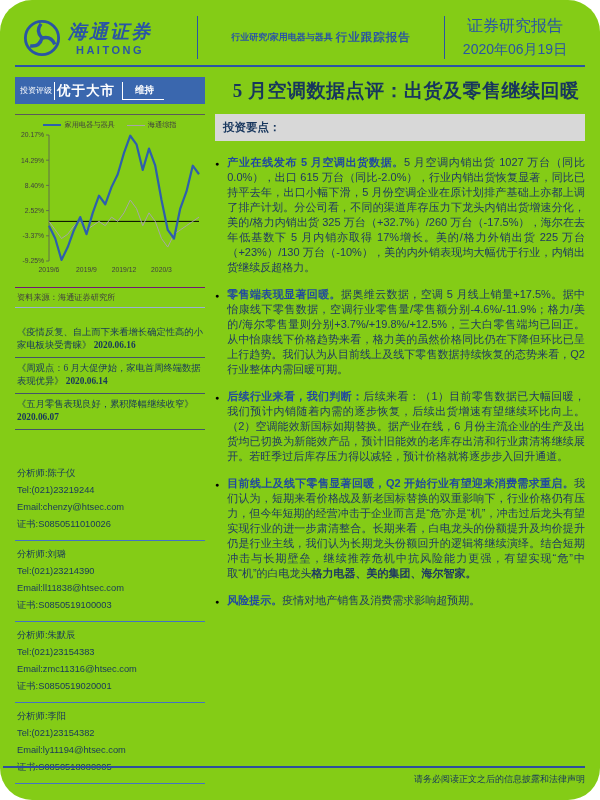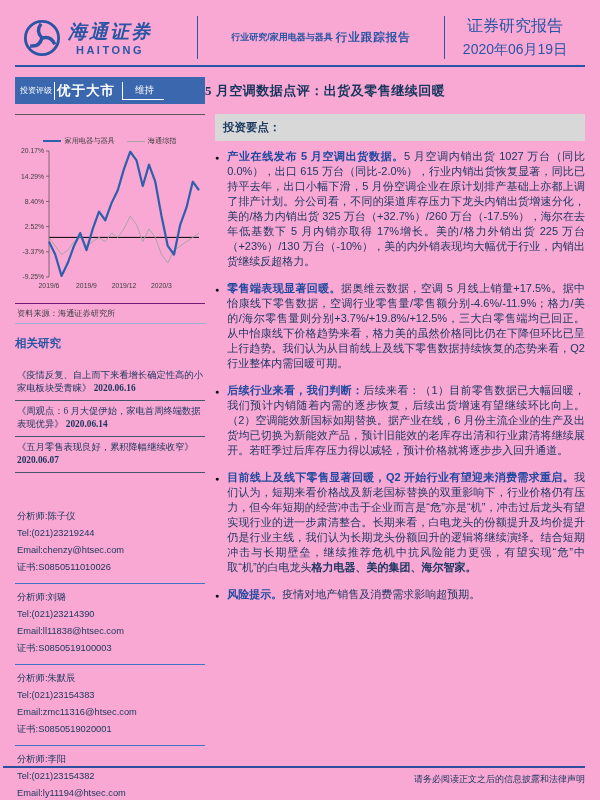--- a/index.html
+++ b/index.html
@@ -1,18 +1,18 @@
 <!DOCTYPE html>
 <html><head>
 <meta charset="utf-8">
 <style>
   * { margin:0; padding:0; box-sizing:border-box; }
   html,body { background:#fff; }
   body { font-family:"Liberation Sans","DejaVu Sans",sans-serif; width:600px; height:800px; position:relative; color:#1F3864; }
-  .page { position:relative; width:600px; height:800px; background:#f9a8d4; overflow:hidden; }
+  .page { position:relative; width:600px; height:800px; background:#84cc16; overflow:hidden;border-radius:32px; }
 
   
   .header { display:flex; align-items:stretch; margin:16px 15px 0 15px; }
   .logo-block { width:182px; display:flex; align-items:center; gap:7px; padding-left:8px; }
   .logo-icon svg { display:block; }
   .logo-text { display:flex; flex-direction:column; align-items:center; }
   .logo-cn { font-family:"Liberation Serif","DejaVu Serif",serif; font-weight:bold; font-style:italic; font-size:19px; color:#2A55A4; letter-spacing:2px; }
   .logo-en { font-weight:bold; font-size:11px; color:#2A55A4; letter-spacing:2.5px; margin-top:-1px; }
   .v-div { width:1px; background:#2A55A4; margin:0 0; }
   .head-center { flex:1; display:flex; flex-direction:row; justify-content:center; align-items:center; gap:3px; }
@@ -21,49 +21,49 @@
   .head-right { width:140px; display:flex; flex-direction:column; justify-content:center; align-items:center; gap:4px; }
   .head-right .l1 { font-size:16px; color:#2A55A4; font-weight:normal; }
   .head-right .l2 { font-size:14px; color:#2A55A4; }
   .header-rule { margin:6px 15px 0 15px; border-top:2px solid #2A55A4; }
 
   
   .title-row { display:flex; align-items:center; margin:10px 15px 0 15px; }
   .rating-bar { background:#3A67AE; color:#fff; width:190px; height:27px; flex:none; display:flex; align-items:center; padding:0 5px; }
   .rating-label { font-size:8px; }
   .rating-value { font-size:13.5px; font-weight:bold; letter-spacing:1px; border-left:1px solid #fff; padding-left:2px; margin-left:2px; }
-  .rating-status { font-size:9.5px; font-weight:normal; border-left:1px solid #fff; margin-left:7px; padding:2px 10px 2px 12px; border-bottom:1px solid #fff; }
-  .doc-title { flex:1; white-space:nowrap; font-size:13px; font-weight:bold; color:#17365D; font-family:"Liberation Serif","DejaVu Serif",serif; letter-spacing:0.5px; }
+  .rating-status { font-size:9.5px; font-weight:bold; border-left:1px solid #fff; margin-left:7px; padding:2px 10px 2px 12px; border-bottom:1px solid #fff; }
+  .doc-title { flex:1; text-align:center; white-space:nowrap; font-size:19px; font-weight:bold; color:#17365D; font-family:"Liberation Serif","DejaVu Serif",serif; letter-spacing:0.5px;padding-left:22px; }
 
   
   .columns { display:flex; gap:10px; margin:10px 15px 0 15px; align-items:flex-start; }
   .sidebar { width:190px; flex:none; }
   .main { flex:1; }
 
   .side-heading { font-size:11px; font-weight:bold; color:#17365D; margin-bottom:5px; }
   .chart-box { border-top:1px solid #595959; padding-top:3px; }
-  .legend { display:flex; justify-content:center; gap:12px; align-items:center; font-size:7.2px; color:#404040; margin:18px 0 0 0; }
+  .legend { display:flex; justify-content:center; gap:12px; align-items:center; font-size:7.2px; color:#404040; margin:2px 0 0 0; }
   .legend-item { display:flex; align-items:center; gap:3px; }
   .sw { display:inline-block; width:18px; }
   .sw.blue { height:2.5px; background:#2E5FAC; }
   .sw.gray { height:1px; background:#A6A6A6; }
 
   .source-box { border-top:1px solid #701a75; border-bottom:1px solid #9BB0D3; margin-top:5px; padding:4px 2px; font-size:8.2px; color:#404040; }
 
   .research-heading { margin-top:12px; font-size:11.5px; font-weight:bold; color:#2A55A4; }
   .research-list { margin-top:14px;font-family:Liberation Serif, serif; }
   .research-item { border-bottom:1px solid #44546A; padding:4px 2px 5px 2px; font-size:9.3px; line-height:13px; color:#17365D; }
   .research-item .date { font-weight:bold; }
 
   .analysts { margin-top:30px; }
   .analyst { border-bottom:1px solid #4472C4; padding:5px 2px 7px 2px; font-size:9.3px; line-height:17px; color:#17365D; }
 
   
   .points-bar { background:#D8D8D8; color:#17365D; font-weight:bold; font-size:11.5px; padding:6px 8px; }
-  .bullets { margin-top:8px; }
+  .bullets { margin-top:14px; }
   .bullet { display:flex; gap:8px; margin-bottom:12px; }
   .bullet .marker { flex:none; font-size:7px; line-height:15px; color:#000; padding-top:1px; }
   .bullet .btext { font-size:11px; line-height:15px; color:#1F3864; text-align:justify; }
   .bullet .lead { font-weight:bold; color:#2149A0; }
   .bullet .tail { font-weight:bold; color:#1F3864; }
 
   
   .footer { position:absolute; left:3px; right:15px; bottom:14px; border-top:2px solid #2E4E9E; padding-top:5px; text-align:right; font-size:9px; color:#17365D; }
 </style>
 </head>
@@ -142,21 +142,20 @@
             <polyline points="34,95.66689326988444 40.25,108.51529571719918 46.5,129.92929979605708 52.75,117.08089734874235 59,99.94969408565602 65.25,87.10129163834127 71.5,104.2324949014276 77.75,82.81849082256969 84,65.68728755948335 90.25,74.25288919102651 96.5,57.12168592794018 102.75,44.27328348062543 109,22.85927940176751 115.25,5.7280761386811765 121.5,14.293677770224344 127.75,39.99048266485384 134,18.57647858599593 140.25,35.70768184908226 146.5,69.97008837525493 152.75,99.94969408565602 159,108.51529571719918 165.25,78.53569000679809 171.5,61.404486743711765 177.75,35.70768184908226 184,44.27328348062543" fill="none" stroke="#2E5FAC" stroke-width="2.2" stroke-linejoin="round"></polyline>
             <text x="34" y="142" text-anchor="middle" font-size="6.8" fill="#404040">2019/6</text>
             <text x="71.5" y="142" text-anchor="middle" font-size="6.8" fill="#404040">2019/9</text>
             <text x="109" y="142" text-anchor="middle" font-size="6.8" fill="#404040">2019/12</text>
             <text x="146.5" y="142" text-anchor="middle" font-size="6.8" fill="#404040">2020/3</text>
           </svg>
       </div>
 
       <div class="source-box">资料来源：海通证券研究所</div>
 
-      <div class="research-heading">相关研究</div>
       <div class="research-list">
         <div class="research-item">
           <span>《疫情反复、自上而下来看增长确定性高的小家电板块受青睐》</span>
           <span class="date">2020.06.16</span>
         </div>
         <div class="research-item">
           <span>《周观点：6 月大促伊始，家电首周终端数据表现优异》</span>
           <span class="date">2020.06.14</span>
         </div>
         <div class="research-item">

